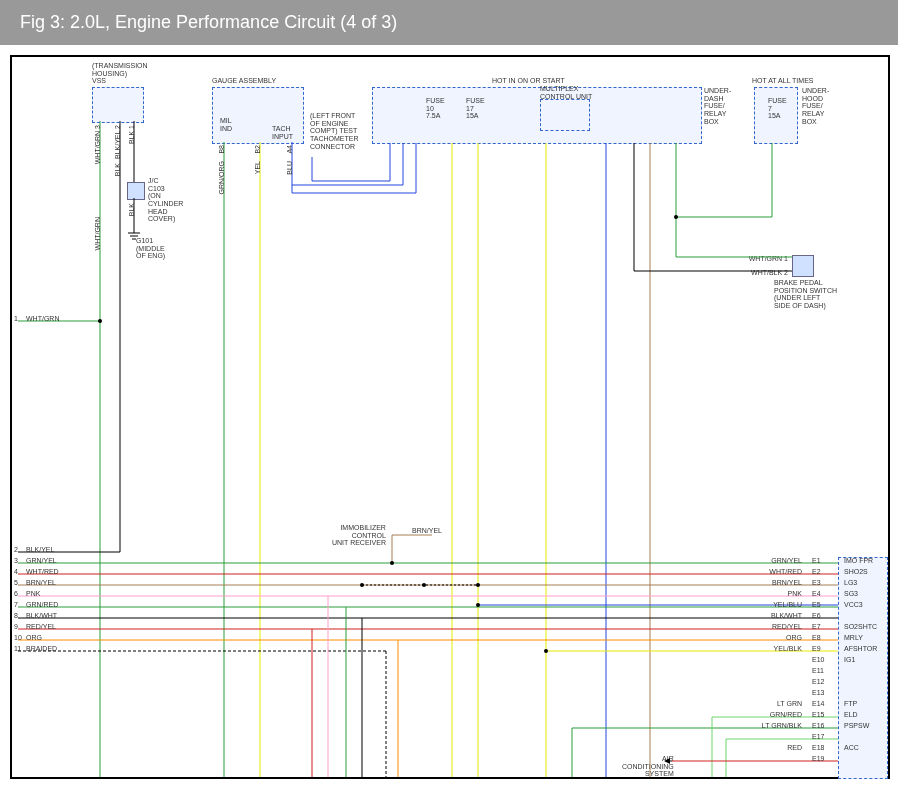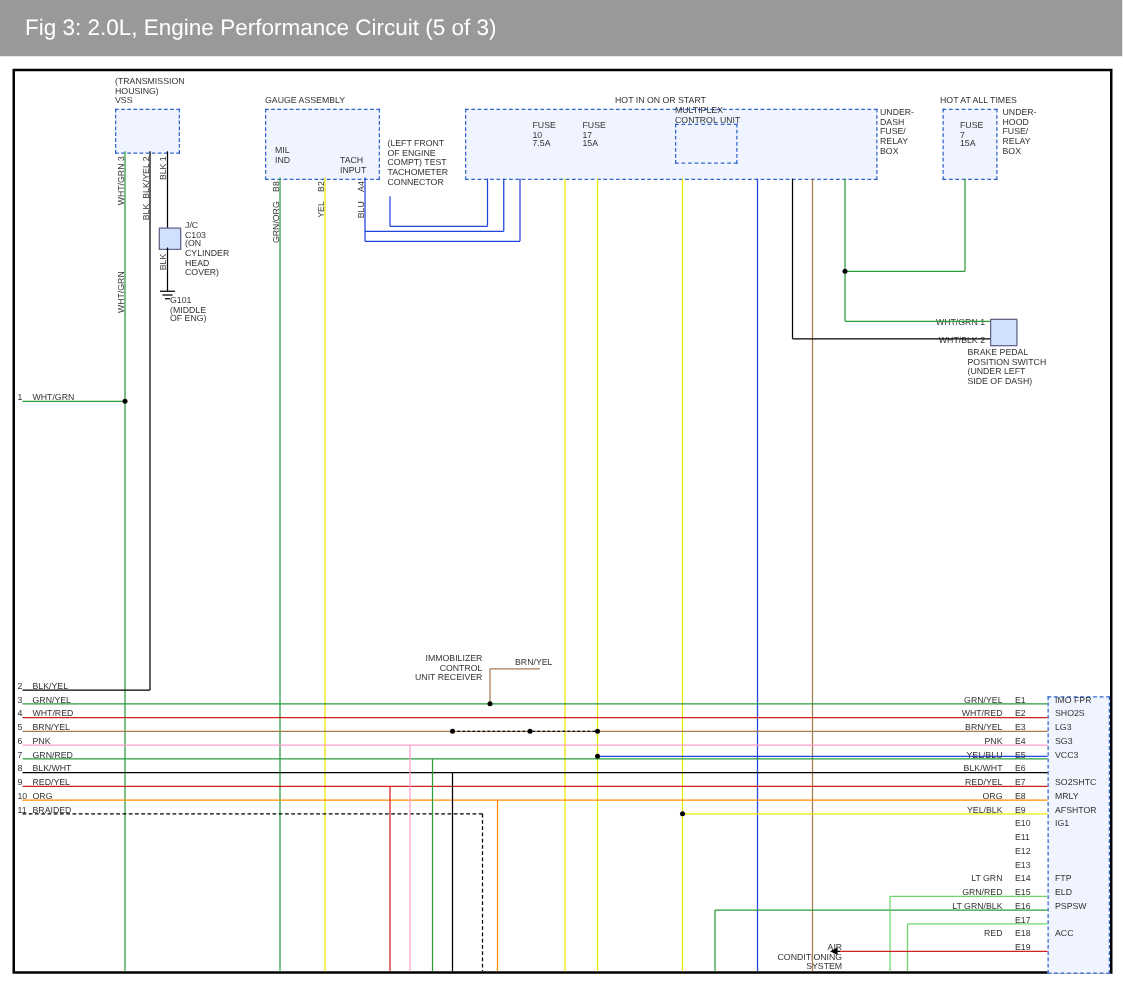--- a/index.html
+++ b/index.html
@@ -8,21 +8,21 @@
 .box{position:absolute;border:1.5px dashed #3366cc;background:#f0f4ff}
 .solidbox{position:absolute;background:#d0e0ff;border:1px solid #668}
 .lbl{position:absolute;font-size:7px;color:#333;line-height:1.1}
 .lbl-v{writing-mode:vertical-rl;transform:rotate(180deg)}
 .lbl-r{text-align:right}
 svg{position:absolute;top:0;left:0;pointer-events:none}
 </style>
 </head>
 <body>
 
-<div class="titlebar">Fig 3: 2.0L, Engine Performance Circuit (5 of 3)</div>
+<div class="titlebar">Fig 3: 2.0L, Engine Performance Circuit (4 of 3)</div>
 
 <div class="canvas">
 
 <div class="box" style="left:80px;top:30px;width:50px;height:34px"></div>
 <div class="lbl" style="left:80px;top:5px;white-space:pre">(TRANSMISSION
 HOUSING)
 VSS</div>
 
 <div class="box" style="left:200px;top:30px;width:90px;height:55px"></div>
 <div class="lbl" style="left:200px;top:20px">GAUGE ASSEMBLY</div>

